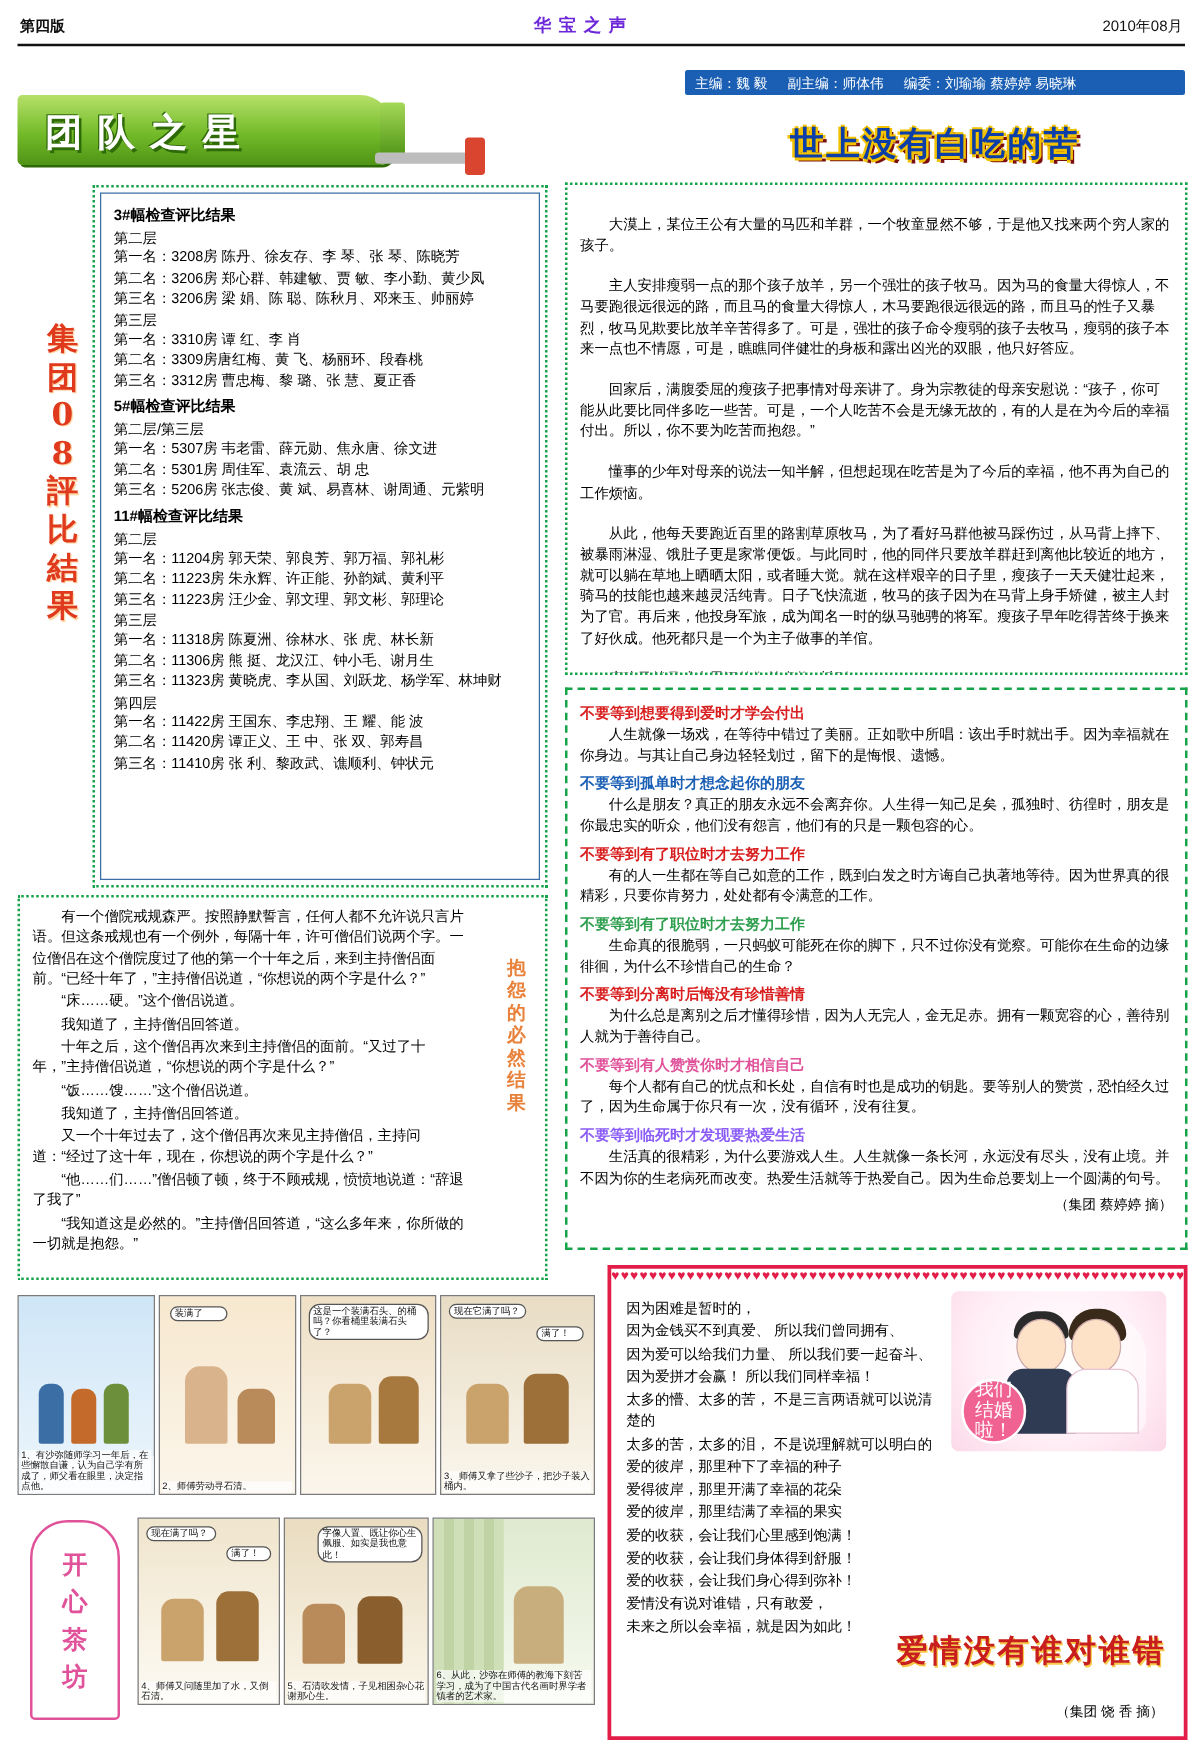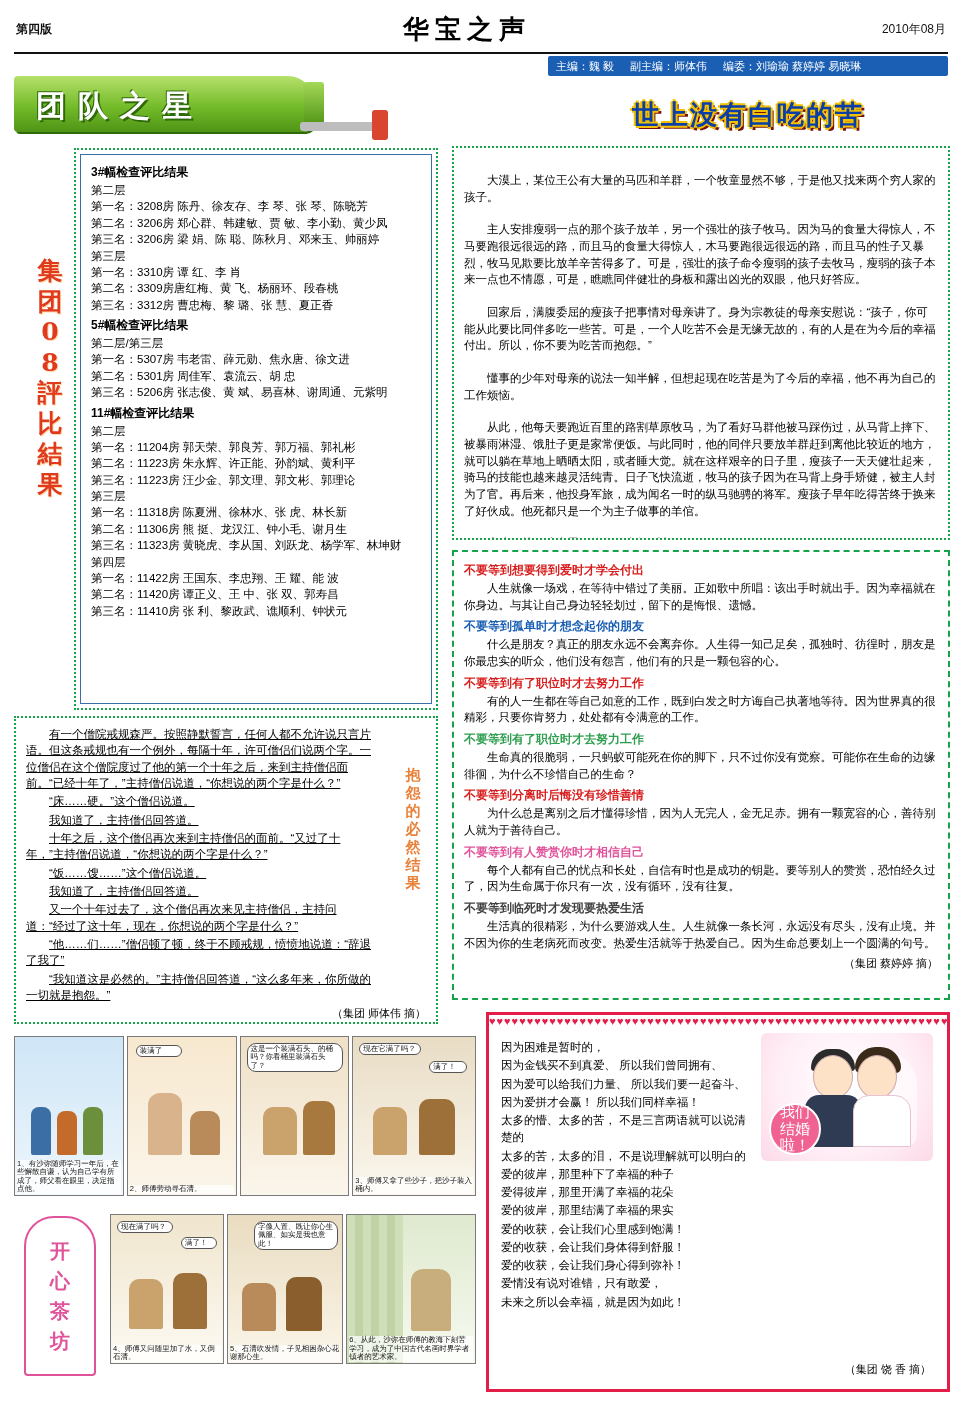--- a/index.html
+++ b/index.html
@@ -18,21 +18,21 @@
   
   .masthead {
     display:flex; align-items:center; justify-content:space-between;
     border-bottom:2px solid #111;
     padding:6px 2px 5px 2px;
     margin:6px 0 0 0;
     text-align:right;
   }
   .masthead .edition { font-size:12px; font-weight:bold; color:#111; }
   .masthead .paper-name {
-    font-size:26px; font-weight:bold; color:#000000;
+    font-size:14px; font-weight:bold; color:#6d28d9;
     letter-spacing:6px; font-family:"DejaVu Serif", serif;
   }
   .masthead .date { font-size:12px; color:#111; }
 
   
   .staffbar {
     position:absolute; left:548px; top:50px; width:400px; height:20px;
     background:#1a5fb4; color:#fff; font-size:11px;
     display:flex; align-items:center; gap:16px; padding:0 8px;
     border-radius:2px;
@@ -124,21 +124,21 @@
   }
   .waitbox h4 { margin:2px 0 1px 0; font-size:12px; font-weight:bold; }
   .waitbox p { margin:0 0 5px 0; font-size:11.5px; line-height:1.45; text-indent:2em; }
   .waitbox .sign { text-align:right; font-size:11px; margin-top:4px; }
 
   
   .monkbox {
     position:absolute; left:14px; top:710px; width:424px; height:308px;
     border:2px dotted #16a34a; padding:8px 10px 8px 10px; background:#fff; overflow:hidden;
   }
-  .monkbox p { margin:0 0 2px 0; font-size:11.5px; line-height:1.42; text-indent:2em;text-decoration:underline; }
+  .monkbox p { margin:0 0 2px 0; font-size:11.5px; line-height:1.42; text-indent:2em; }
   .monkbox .sign { text-align:right; font-size:11px; margin-top:3px; }
   .monk-vert {
     position:absolute; right:10px; top:48px; width:26px;
     font-size:15px; font-weight:bold; color:#e8823a; line-height:1.2; text-align:center;
   }
   .monk-vert span { display:block; }
 
   
   .comic-area { position:absolute; left:14px; top:1030px; width:462px; height:356px; }
   .comic-row { display:flex; gap:3px; }
@@ -202,21 +202,21 @@
   .couple .groom-hair { left:50px; top:16px; width:44px; height:22px; background:#2b2b2b; border-radius:22px 22px 4px 4px; }
   .couple .bride-hair { left:94px; top:14px; width:46px; height:26px; background:#3a2a1a; border-radius:23px 23px 6px 6px; }
   .couple .groom-body { left:44px; top:62px; width:56px; height:52px; background:#2f3b52; border-radius:14px 14px 0 0; }
   .couple .bride-body { left:92px; top:62px; width:58px; height:52px; background:#fff; border:1px solid #e7c3d4; border-radius:16px 16px 0 0; }
   .couple .veil { left:86px; top:18px; width:70px; height:96px; background:rgba(255,255,255,.55); border-radius:34px 34px 12px 12px; }
 
   .small-red { color:#d81e1e; }
   .small-blue { color:#1a5fb4; }
   .small-green { color:#2e9e4f; }
   .small-pink { color:#e0529a; }
-  .small-black { color:#404040; }
+  .small-black { color:#8b5cf6; }
 </style>
 </head>
 <body>
 
 <div class="page">
 
   <div class="masthead">
     <div class="edition">第四版</div>
     <div class="paper-name">华宝之声</div>
     <div class="date">2010年08月</div>
@@ -333,21 +333,20 @@
       <p>有一个僧院戒规森严。按照静默誓言，任何人都不允许说只言片语。但这条戒规也有一个例外，每隔十年，许可僧侣们说两个字。一位僧侣在这个僧院度过了他的第一个十年之后，来到主持僧侣面前。“已经十年了，”主持僧侣说道，“你想说的两个字是什么？”</p>
       <p>“床……硬。”这个僧侣说道。</p>
       <p>我知道了，主持僧侣回答道。</p>
       <p>十年之后，这个僧侣再次来到主持僧侣的面前。“又过了十年，”主持僧侣说道，“你想说的两个字是什么？”</p>
       <p>“饭……馊……”这个僧侣说道。</p>
       <p>我知道了，主持僧侣回答道。</p>
       <p>又一个十年过去了，这个僧侣再次来见主持僧侣，主持问道：“经过了这十年，现在，你想说的两个字是什么？”</p>
       <p>“他……们……”僧侣顿了顿，终于不顾戒规，愤愤地说道：“辞退了我了”</p>
       <p>“我知道这是必然的。”主持僧侣回答道，“这么多年来，你所做的一切就是抱怨。”</p>
     </div>
-    <div class="sign">（集团 师体伟 摘）</div>
   </div>
 
   <div class="comic-area">
 
     <div class="comic-row" style="height:160px;">
       <div class="comic-cell" style="width:110px;height:160px;background:linear-gradient(#cfe6f7,#eef6fc);padding-left:16px;">
         <div class="fig" style="left:16px;top:70px;width:20px;height:48px;background:#3a6ea5;border-radius:8px 8px 2px 2px;"></div>
         <div class="fig" style="left:42px;top:74px;width:20px;height:44px;background:#c46a2a;border-radius:8px 8px 2px 2px;"></div>
         <div class="fig" style="left:68px;top:70px;width:20px;height:48px;background:#6b8f3a;border-radius:8px 8px 2px 2px;"></div>
         <div class="fig" style="left:0;top:128px;width:110px;height:32px;background:#f2f7fb;"></div>
@@ -427,16 +426,17 @@
       <div>爱的彼岸，那里种下了幸福的种子</div>
       <div>爱得彼岸，那里开满了幸福的花朵</div>
       <div>爱的彼岸，那里结满了幸福的果实</div>
       <div>爱的收获，会让我们心里感到饱满！</div>
       <div>爱的收获，会让我们身体得到舒服！</div>
       <div>爱的收获，会让我们身心得到弥补！</div>
       <div>爱情没有说对谁错，只有敢爱，</div>
       <div>未来之所以会幸福，就是因为如此！</div>
     </div>
 
+    <div class="love-title">爱情没有谁对谁错</div>
     <div class="sign">（集团 饶 香 摘）</div>
   </div>
 
 </div>
 
 </body></html>

